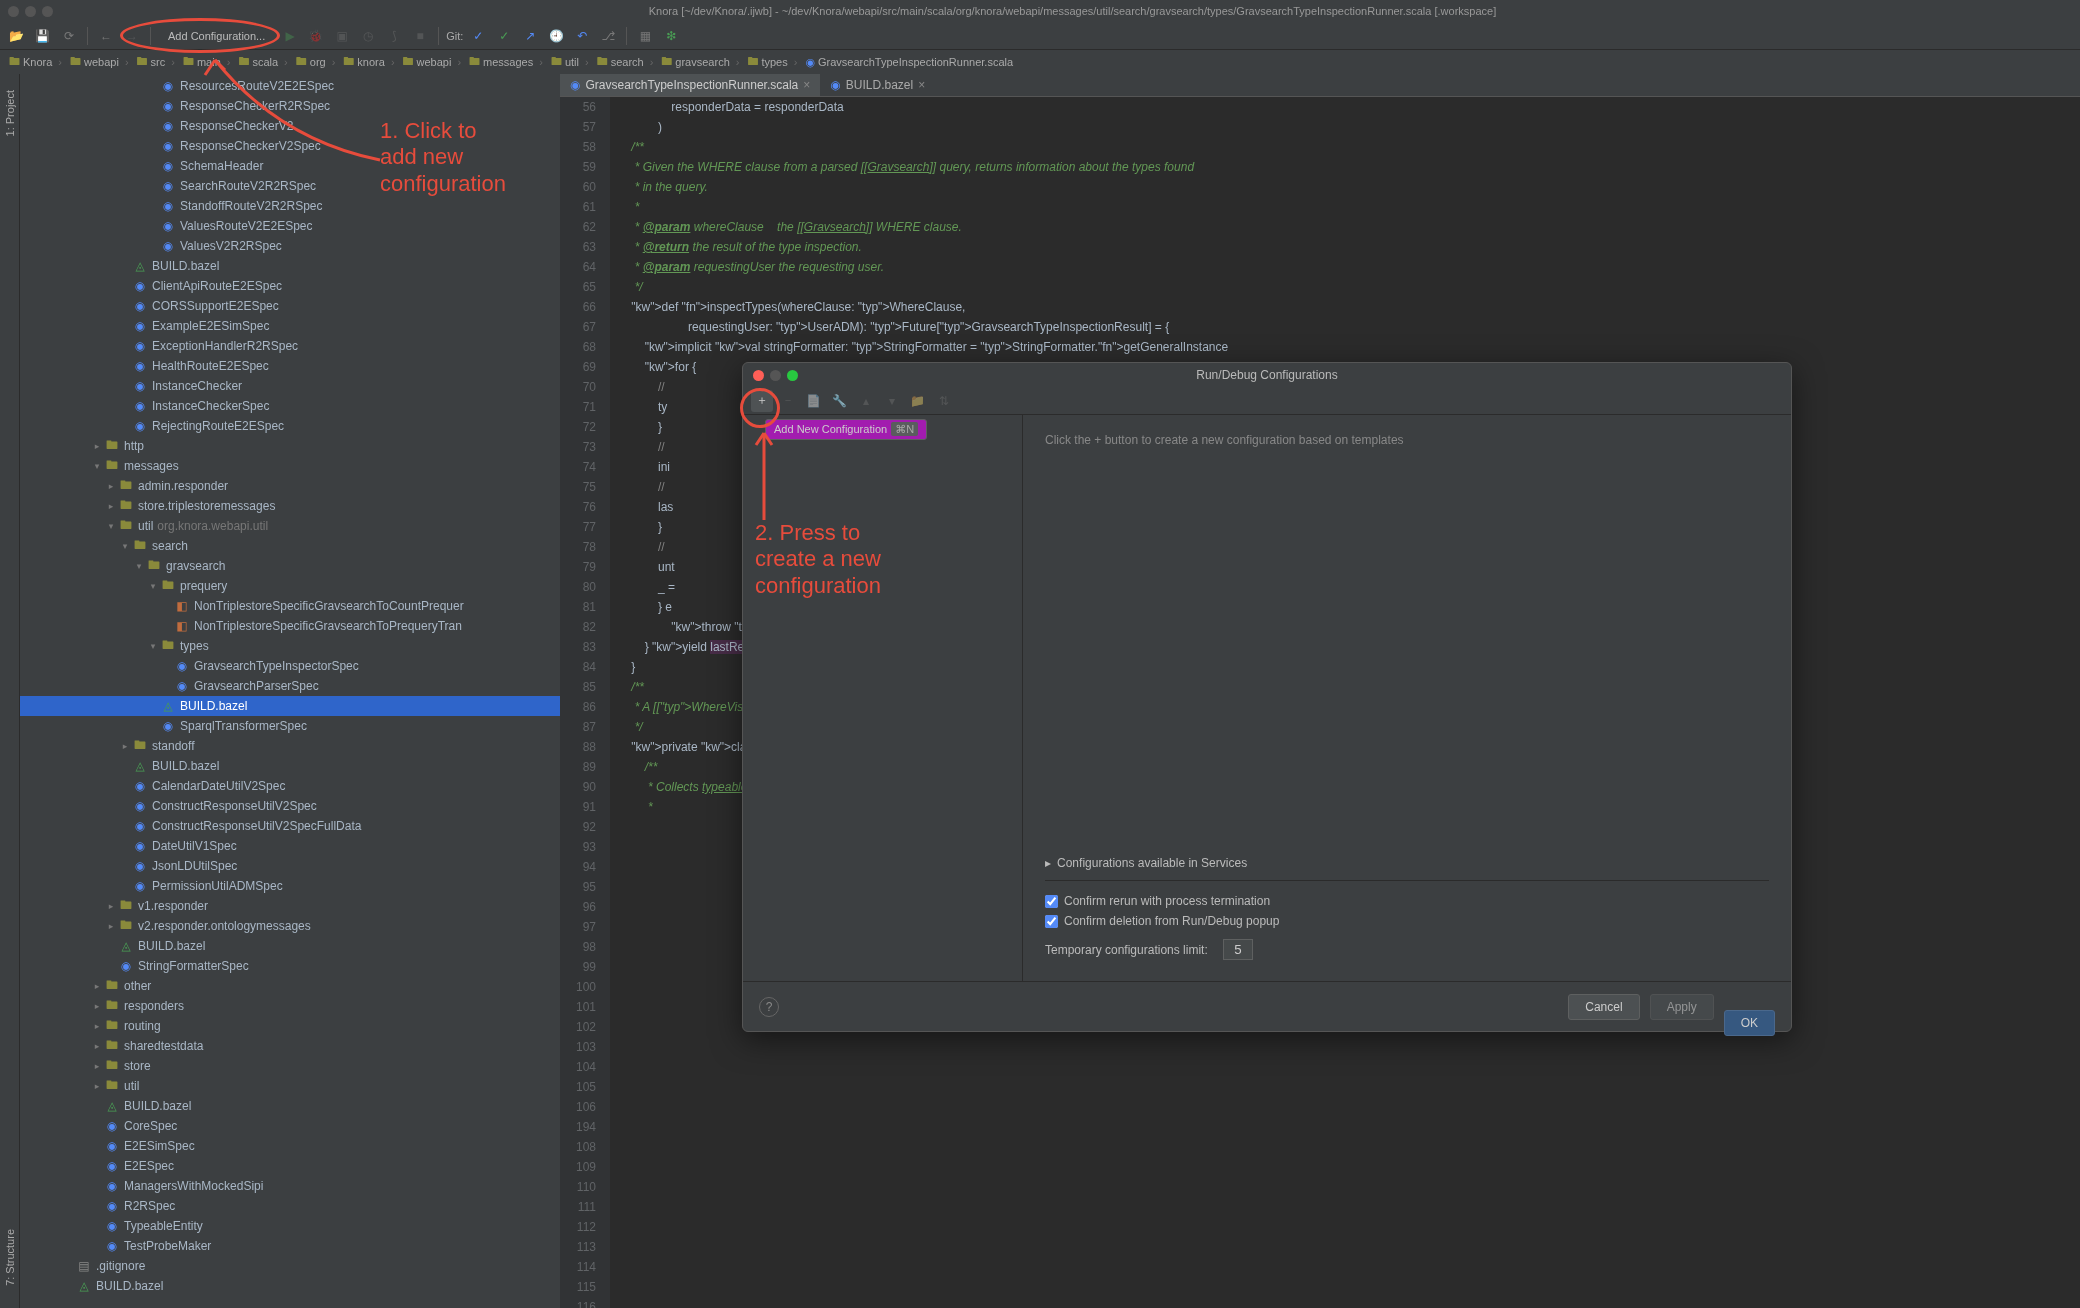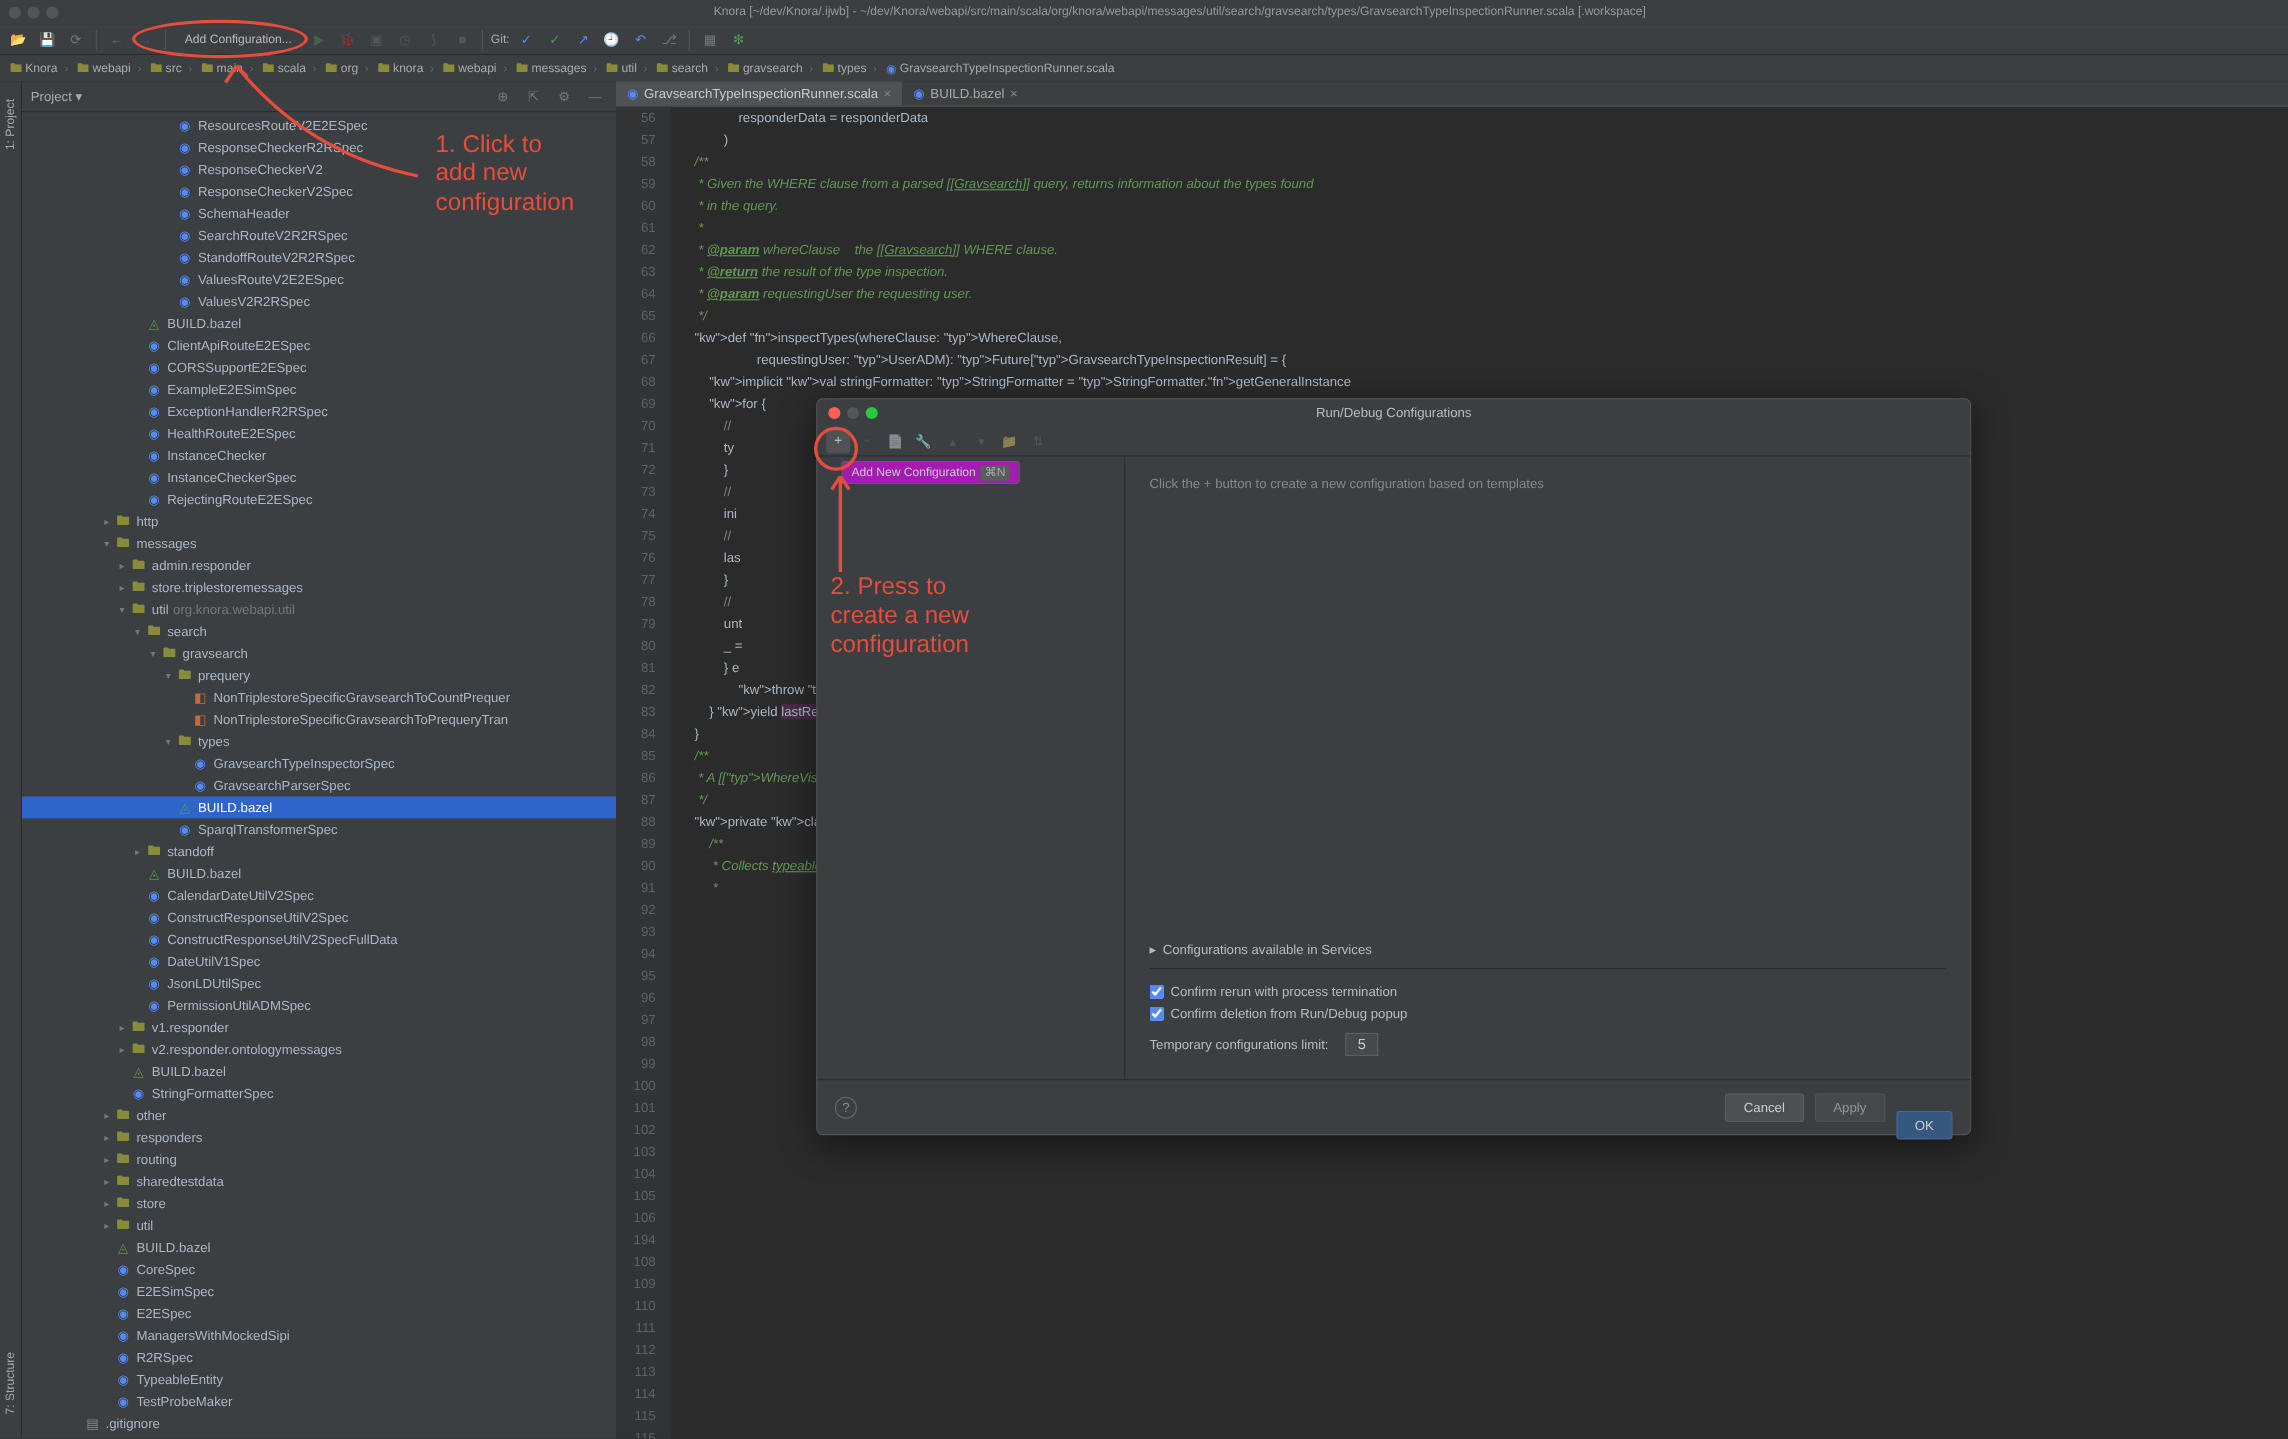--- a/index.html
+++ b/index.html
@@ -129,29 +129,20 @@
     <div class="crumb"><span style="color:#548af7">◉</span> GravsearchTypeInspectionRunner.scala</div>
   </div>
 
 <div class="main">
   <div class="left-gutter">
     <div class="gutter-lbl">1: Project</div>
     <div class="gutter-lbl" style="margin-top:auto;margin-bottom:10px;">7: Structure</div>
   </div>
 
   <div class="project-panel">
-    <div class="panel-header">
-      <span class="label"><span>Project</span> ▾</span>
-      <div class="icons">
-        <span class="tbtn">⊕</span>
-        <span class="tbtn">⇱</span>
-        <span class="tbtn">⚙</span>
-        <span class="tbtn">—</span>
-      </div>
-    </div>
     <div class="tree" id="tree">
         <div class="tree-item" style="padding-left: 126px;">
           <span class="arrow"></span>
           <span class="ic">
             <span style="color:#548af7">◉</span>
           </span>
           <span class="txt">ResourcesRouteV2E2ESpec</span>
         </div>
         <div class="tree-item" style="padding-left: 126px;">
           <span class="arrow"></span>
@@ -762,21 +753,21 @@
   <div class="dlg-footer">
     <div class="help-q">?</div>
     <button class="btn">Cancel</button>
     <button class="btn disabled">Apply</button>
     <button class="btn primary">OK</button>
   </div>
 </div>
 
 <div class="red-ellipse" style="left:740px;top:388px;width:40px;height:40px;"></div>
 
-<div class="red-txt" style="left:396px;top:118px;white-space:pre;">1. Click to
+<div class="red-txt" style="left:380px;top:118px;white-space:pre;">1. Click to
 add new
 configuration</div>
 <div class="red-txt" style="left:755px;top:520px;white-space:pre;">2. Press to
 create a new
 configuration</div>
 <svg class="red-arrow" style="left:200px;top:50px;" width="200" height="120">
     <path d="M180 110 Q 80 90 15 10" stroke="#e74c3c" stroke-width="3" fill="none"></path>
     <path d="M15 10 L25 20 M15 10 L5 25" stroke="#e74c3c" stroke-width="3" fill="none"></path>
   </svg>
 <svg class="red-arrow" style="left:752px;top:425px;" width="30" height="100">

